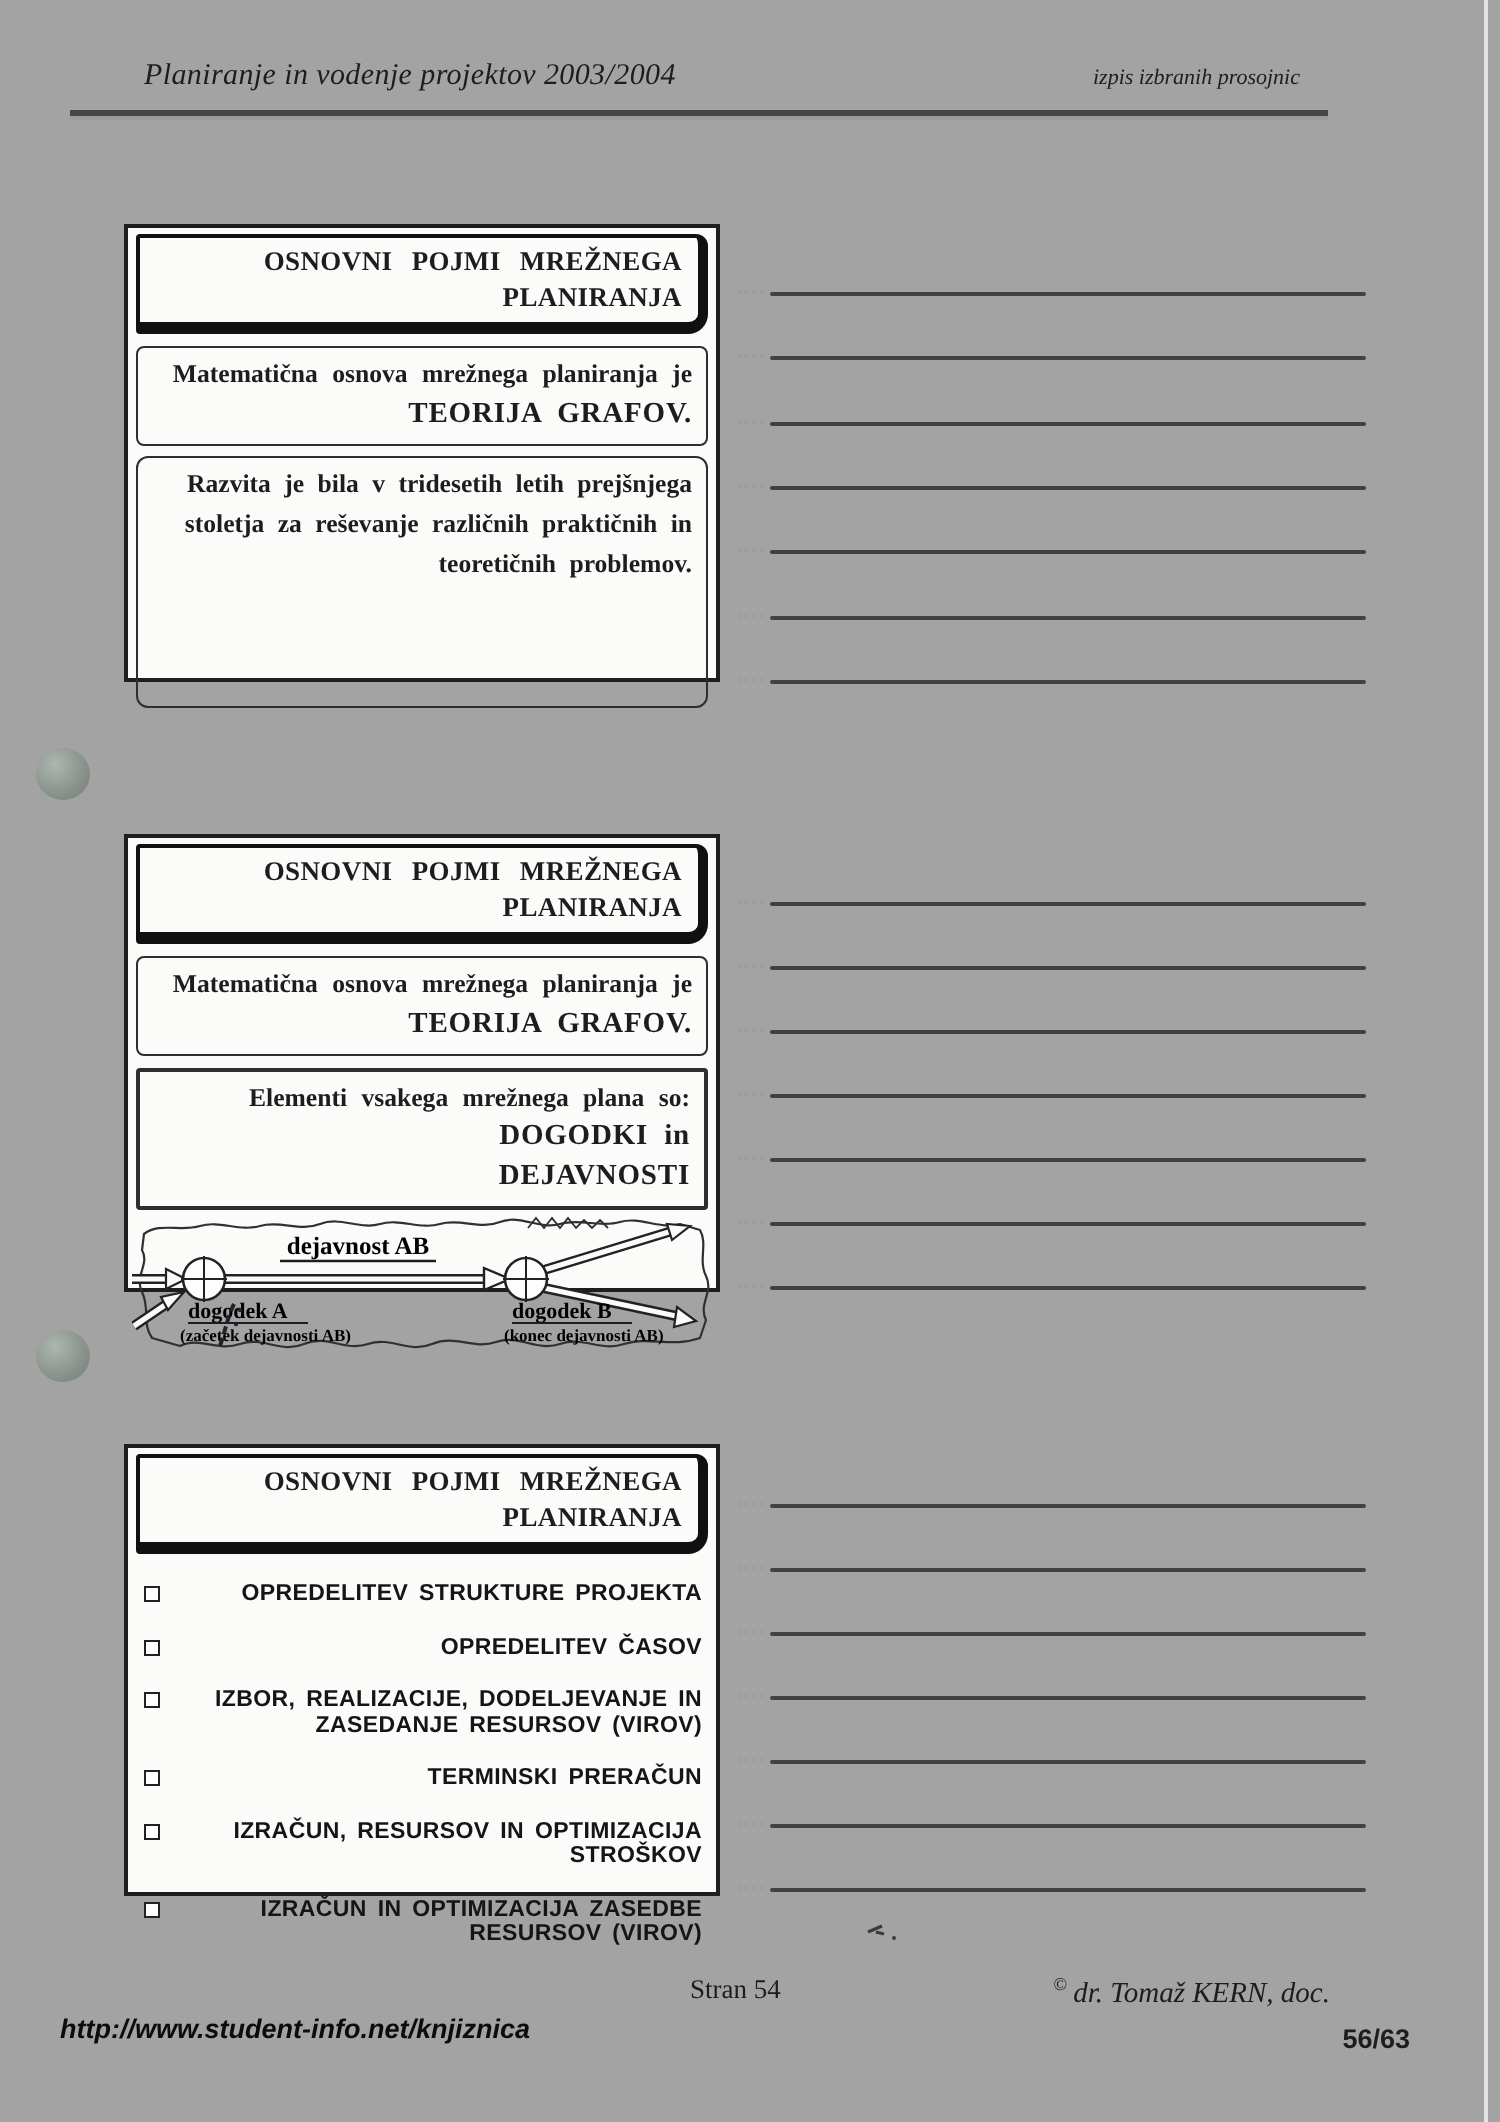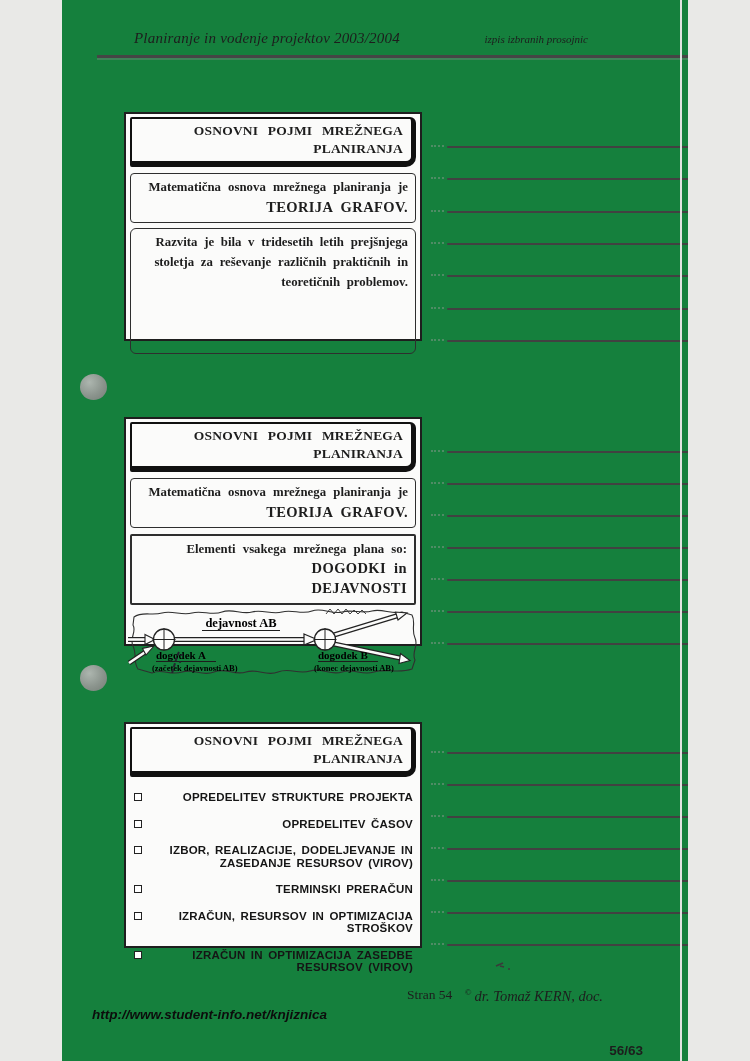--- a/index.html
+++ b/index.html
@@ -1,18 +1,18 @@
 <!DOCTYPE html>
 <html><head>
 <meta charset="utf-8">
 <style>
   html,body{margin:0;padding:0;background:#e9e9e7;}
   .page{
-    position:relative;width:626px;height:1061px;margin:0 auto;
-    background:#15803d;overflow:hidden;
+    position:relative;width:750px;height:1061px;margin:0 auto;
+    background:#a3a3a3;overflow:hidden;
     font-family:"Liberation Serif", serif;color:#1d1d1d;
   }
   
   .h-left{position:absolute;left:72px;top:30px;font-style:italic;font-size:15px;letter-spacing:.2px;}
   .h-right{position:absolute;right:100px;top:33px;font-style:italic;font-size:11px;}
   .h-rule{position:absolute;left:35px;top:55px;width:629px;height:3px;background:#454545;
           box-shadow:0 2px 0 rgba(140,140,140,.35);}
   
   .slide{position:absolute;left:62px;width:298px;border:2px solid #1e1e1e;background:#fbfbfa;box-sizing:border-box;text-align:right;}
   .s1{top:112px;height:229px;}
@@ -57,21 +57,21 @@
     background:radial-gradient(circle at 35% 32%, #adb6af 0%, #8b948d 55%, #747d76 100%);}
   .p1{top:374px;} .p2{top:665px;}
   .scan-edge{position:absolute;right:6px;top:0;bottom:0;width:2px;background:#e0e3e0;}
   .pen1{position:absolute;left:105px;top:650px;}
   .pen2{position:absolute;left:432px;top:960px;}
   
   .f-stran{position:absolute;left:345px;top:987px;font-size:13.5px;}
   .f-copy{position:absolute;right:85px;top:987px;font-style:italic;font-size:14.5px;}
   .f-copy sup{font-size:9px;font-style:normal;margin-right:3px;}
   .f-url{position:absolute;left:30px;top:1007px;font-family:"Liberation Sans", sans-serif;font-weight:bold;font-size:13.5px;color:#0c0c0c;font-style:italic;}
-  .f-count{position:absolute;right:45px;top:1043px;font-family:"Liberation Sans", sans-serif;font-weight:bold;font-size:13.5px;}
+  .f-count{position:absolute;right:45px;top:1012px;font-family:"Liberation Sans", sans-serif;font-weight:bold;font-size:13.5px;}
 </style>
 </head>
 <body>
 
 <div class="page">
 
   <div class="h-left">Planiranje in vodenje projektov 2003/2004</div>
   <div class="h-right">izpis izbranih prosojnic</div>
   <div class="h-rule"></div>
 

